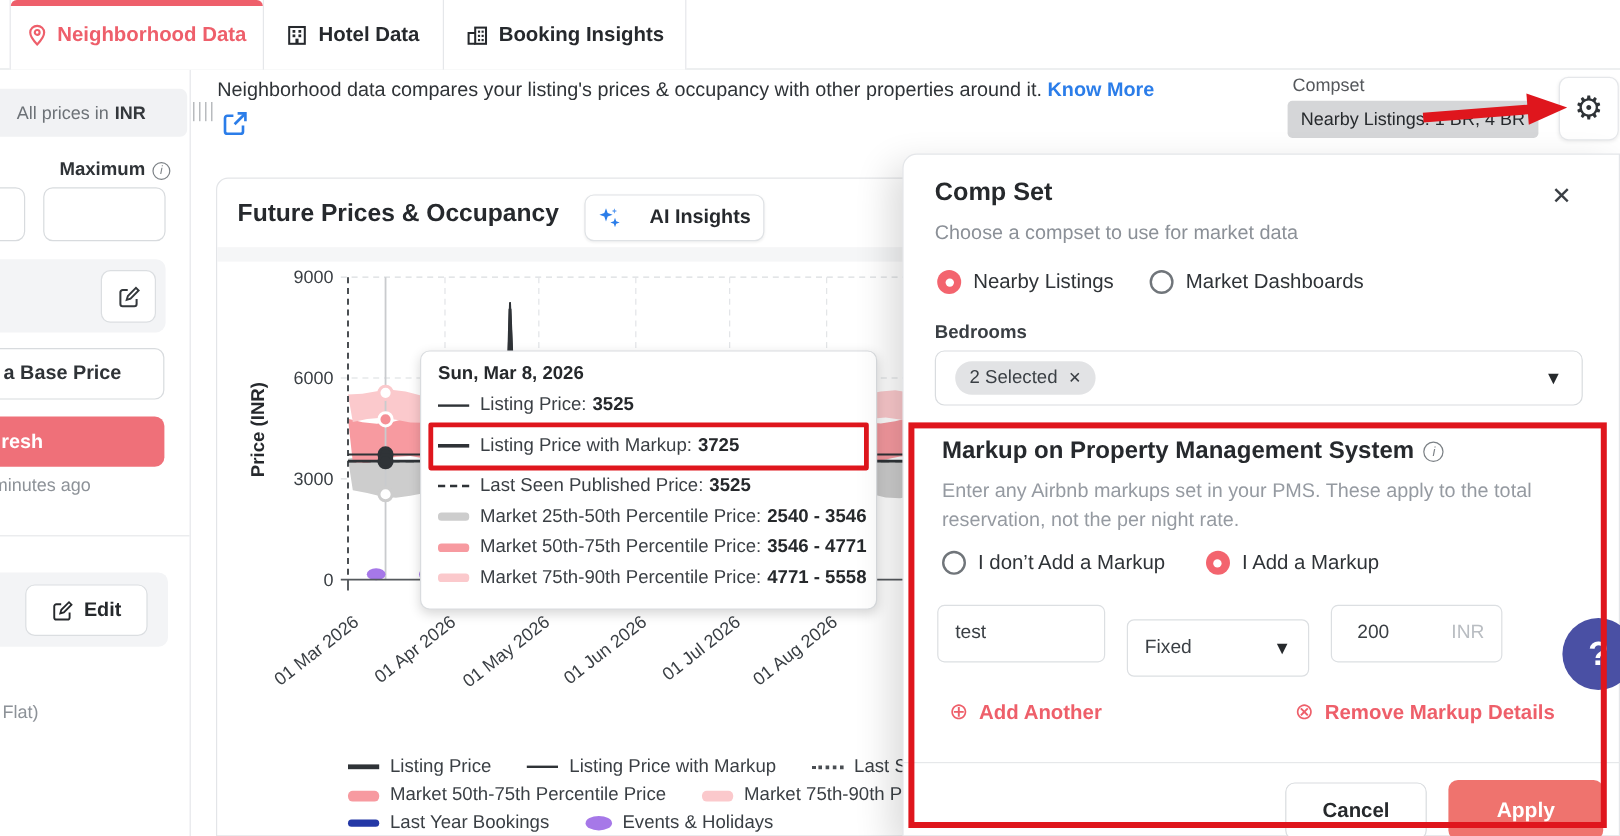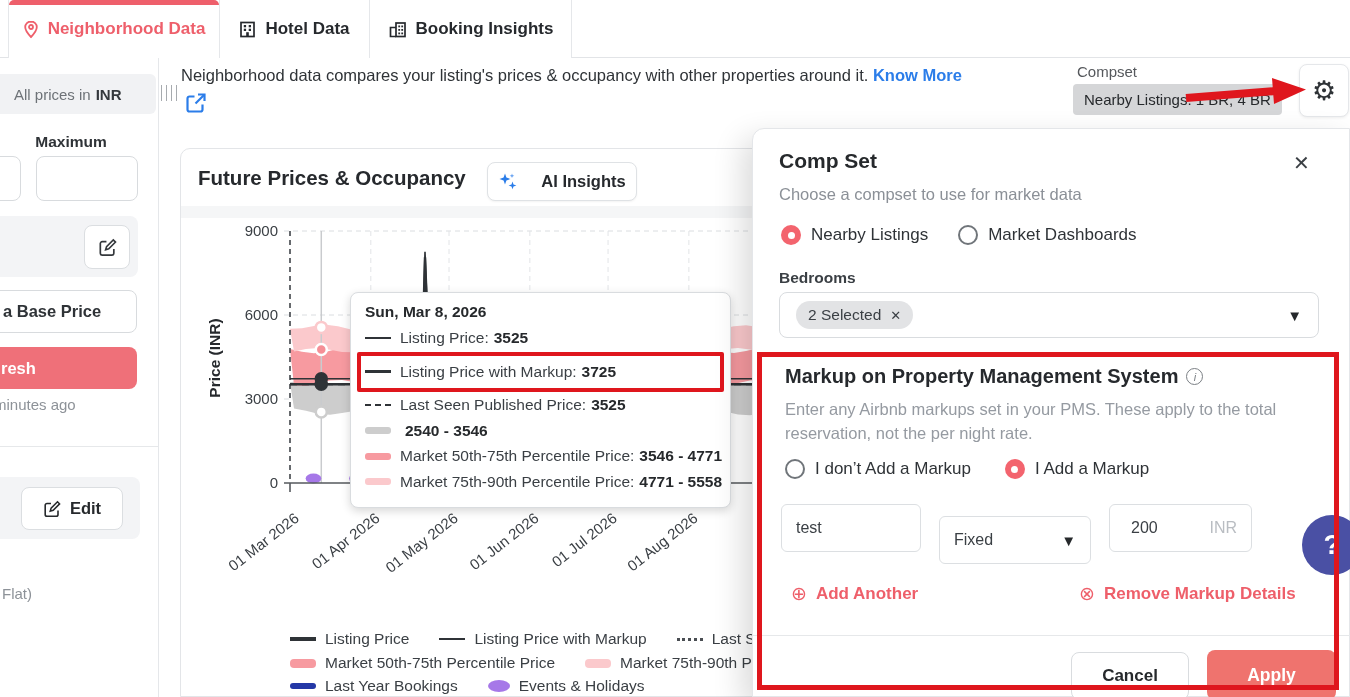--- a/index.html
+++ b/index.html
@@ -17,21 +17,21 @@
   .tab2{left:220px;width:150px;color:#26292d;border-right:1px solid #e5e7ea;}
   .tab3{left:370px;width:202px;color:#26292d;border-right:1px solid #e5e7ea;}
 
   
   .sb-divider{left:158px;top:58px;width:1px;height:639px;background:#e5e7ea;}
   .inr-pill{left:-8px;top:74px;width:164px;height:40px;background:#f1f2f4;border-radius:6px;
             display:flex;align-items:center;padding-left:22px;font-size:15px;color:#6d7277;}
   .inr-pill b{color:#34383c;margin-left:5px;}
   .drag-handle{top:85px;width:6px;height:16px;border-left:1.5px solid #a7abaf;border-right:1.5px solid #a7abaf;}
   .max-label{left:0;top:133px;width:142px;text-align:right;font-weight:bold;font-size:15.5px;color:#2f3337;
-             display:flex;justify-content:flex-end;align-items:center;gap:6px;flex-direction:column;}
+             display:flex;justify-content:flex-end;align-items:center;gap:6px;}
   .info-circle{display:inline-flex;width:15px;height:15px;border:1.4px solid #7b8085;border-radius:50%;
                color:#7b8085;font-size:10px;align-items:center;justify-content:center;font-weight:normal;font-style:italic;}
   .mini-input{top:156px;height:45px;background:#fff;border:1px solid #d8dbde;border-radius:8px;}
   .gray-block{background:#f3f4f6;border-radius:8px;}
   .icon-btn{background:#fff;border:1px solid #dbdee1;border-radius:8px;display:flex;align-items:center;justify-content:center;}
   .cut-btn{background:#fff;border:1px solid #d8dbde;border-radius:8px;display:flex;align-items:center;
            font-weight:bold;font-size:16.5px;color:#2f3337;}
   .refresh-btn{background:#ef7079;border-radius:8px;display:flex;align-items:center;
                font-weight:bold;font-size:16.5px;color:#fff;}
   .sb-gray-text{font-size:15px;color:#8d9298;}
@@ -331,20 +331,21 @@
         <span>Listing Price with Markup:</span>
         <span class="val">3725</span>
       </div>
     <div class="tt-row">
         <span class="tt-sw tt-dash"></span>
         <span>Last Seen Published Price:</span>
         <span class="val">3525</span>
       </div>
     <div class="tt-row">
         <span class="tt-sw tt-bar" style="background:#cdcdcd;"></span>
+        <span>Market 25th-50th Percentile Price:</span>
         <span class="val">2540 - 3546</span>
       </div>
     <div class="tt-row">
         <span class="tt-sw tt-bar" style="background:#f79aa0;"></span>
         <span>Market 50th-75th Percentile Price:</span>
         <span class="val">3546 - 4771</span>
       </div>
     <div class="tt-row">
         <span class="tt-sw tt-bar" style="background:#fbc9cc;"></span>
         <span>Market 75th-90th Percentile Price:</span>

